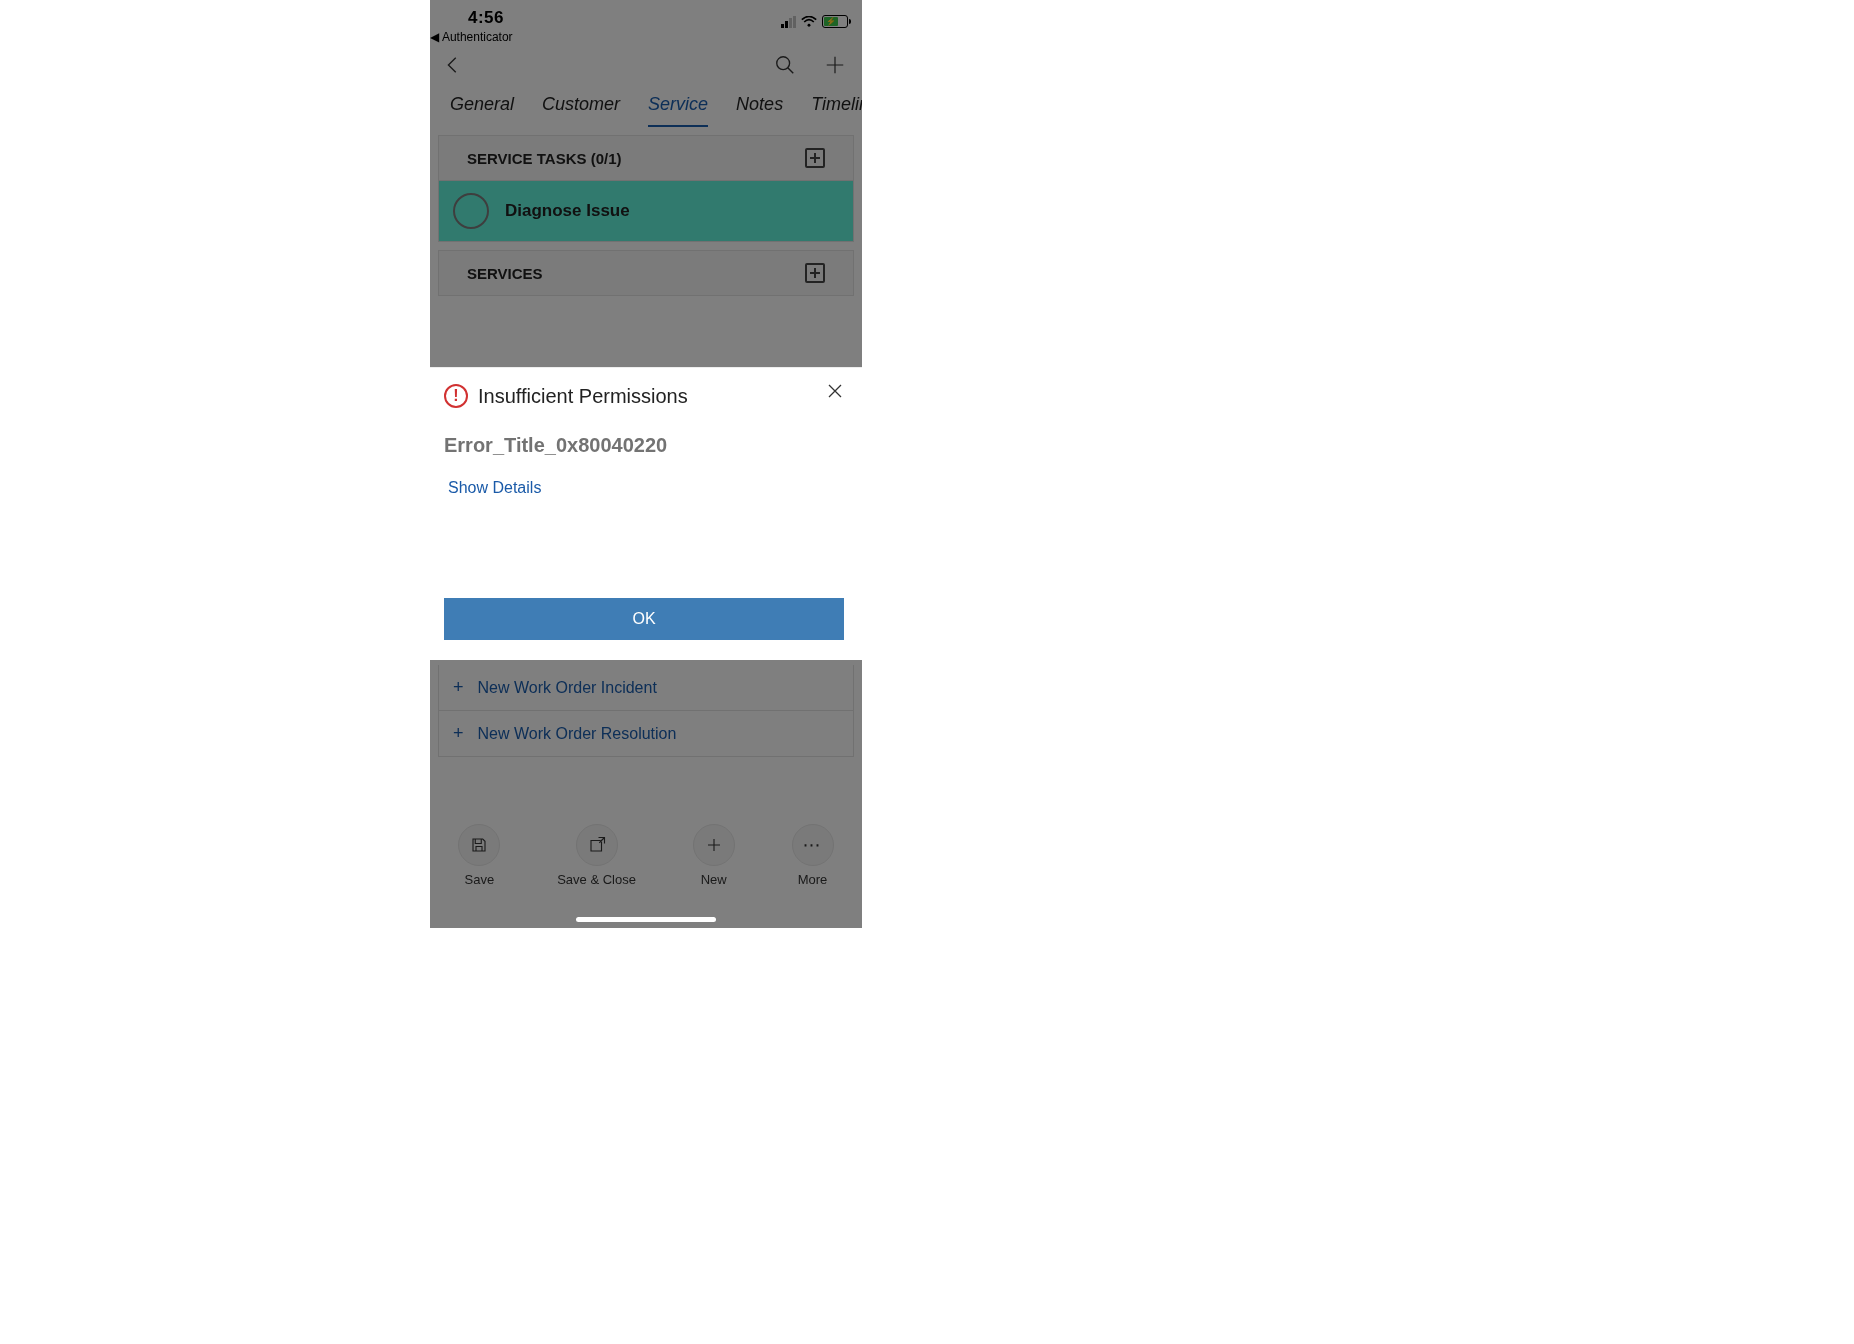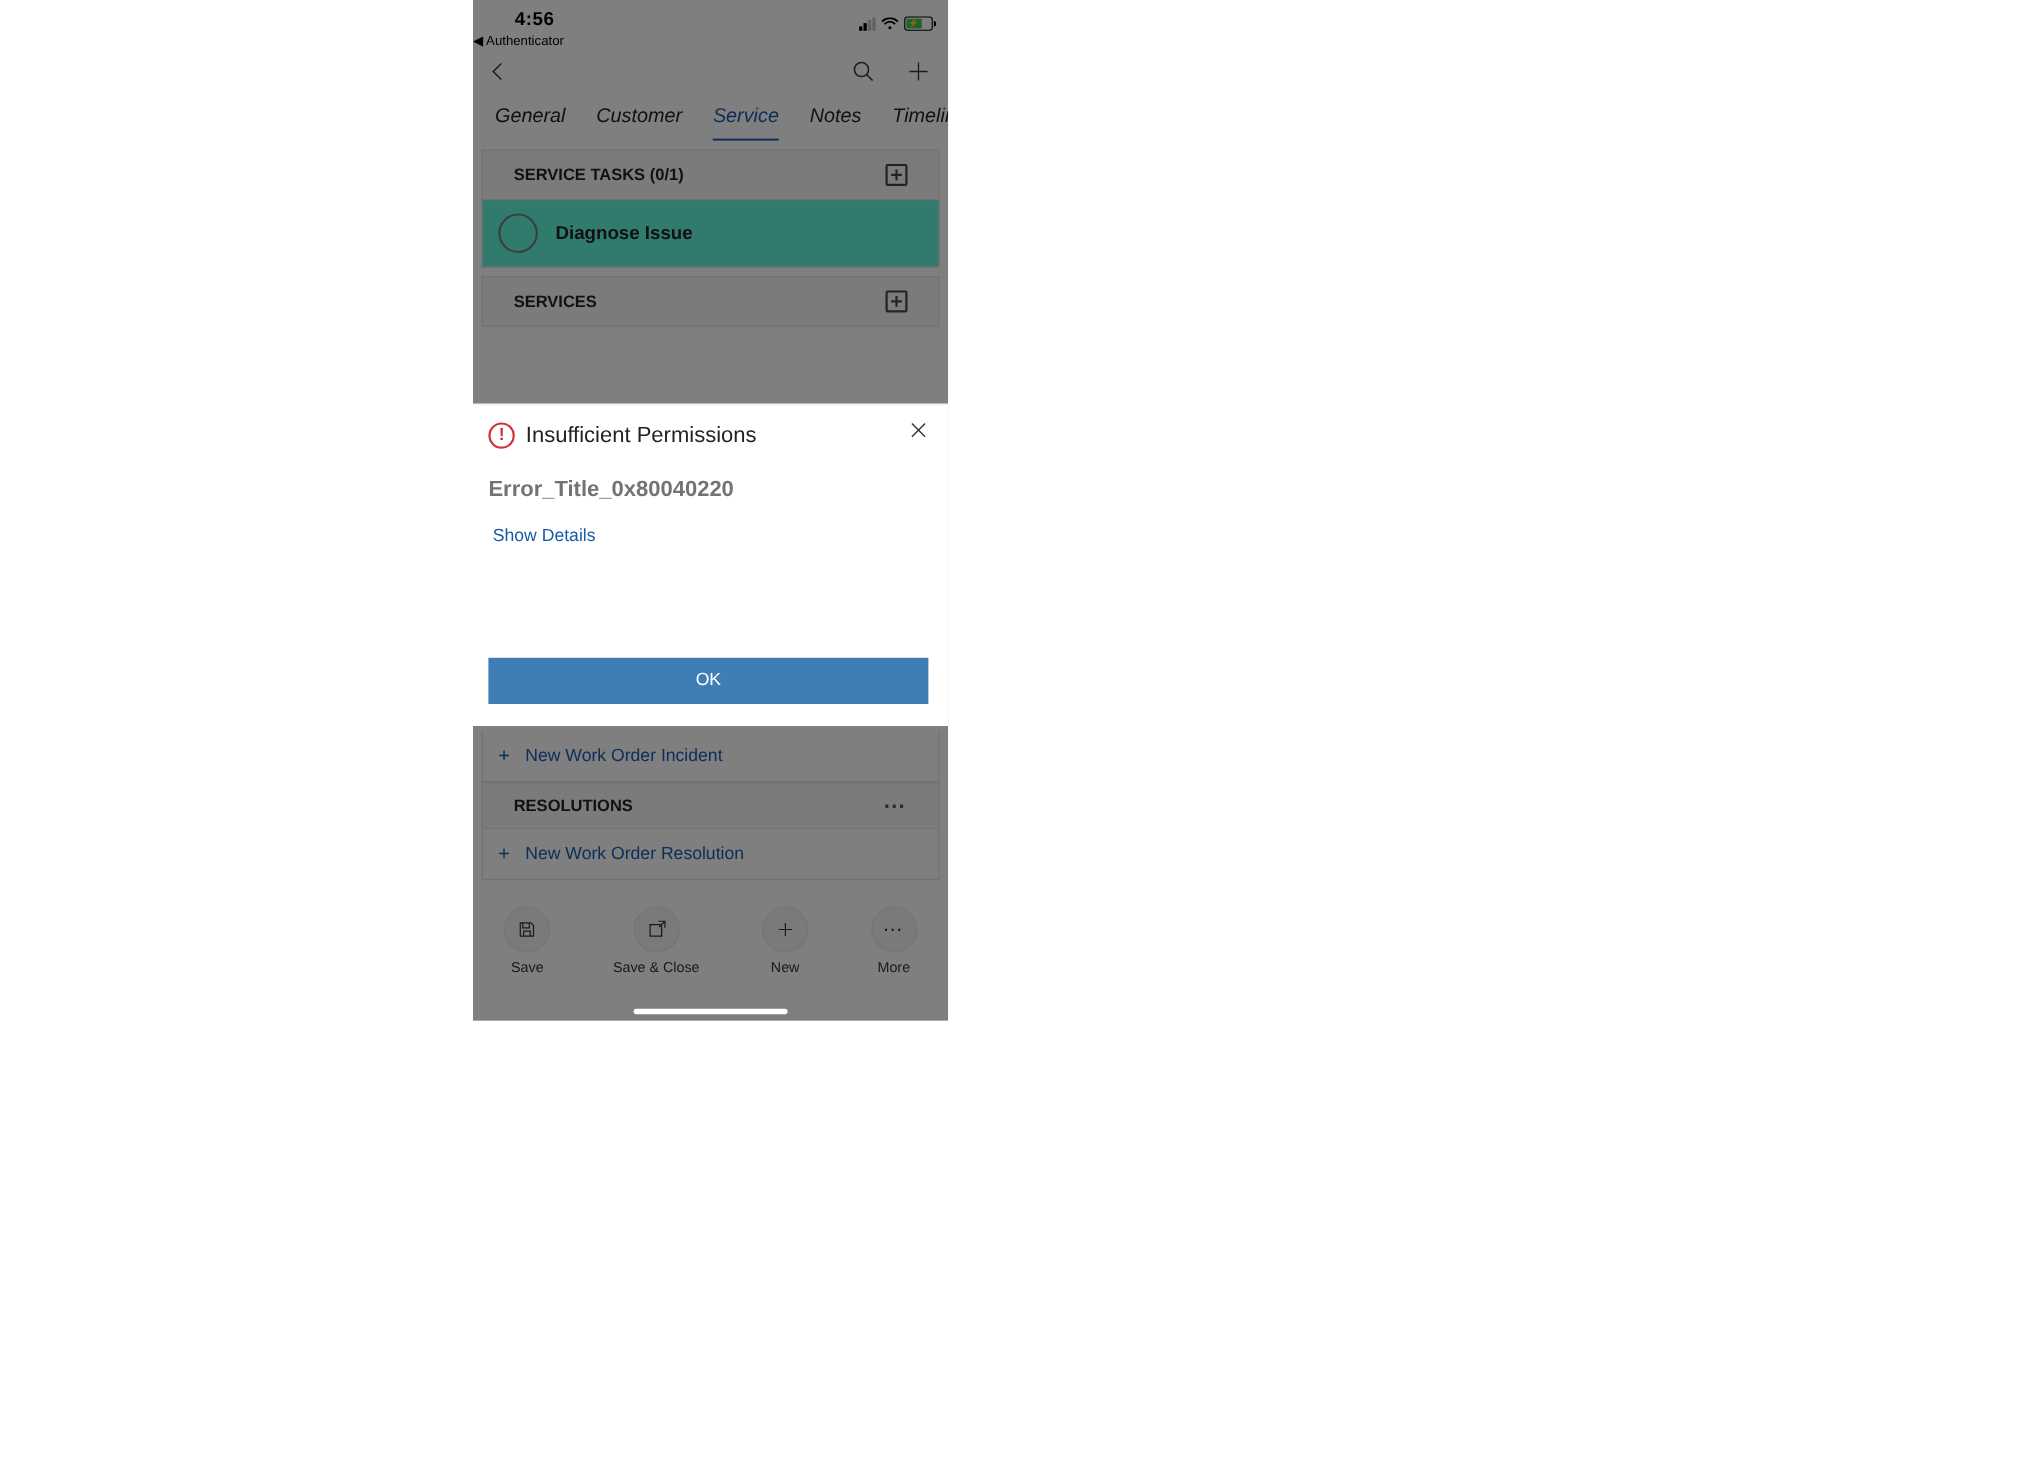--- a/index.html
+++ b/index.html
@@ -198,24 +198,20 @@
       <span>SERVICES</span>
       <span class="add-box"></span>
     </div>
   </div>
 
   <div style="position:absolute;left:8px;right:8px;top:665px;">
     <div class="link-row">
       <span class="link-plus">+</span>
       <span>New Work Order Incident</span>
     </div>
-    <div class="section-header" style="margin-top:0;">
-      <span>RESOLUTIONS</span>
-      <span class="dots">⋯</span>
-    </div>
     <div class="link-row">
       <span class="link-plus">+</span>
       <span>New Work Order Resolution</span>
     </div>
   </div>
 
   <div class="bottom-bar">
     <div class="bb-item">
       <div class="bb-circle">
           <svg width="18" height="18" viewBox="0 0 24 24">

